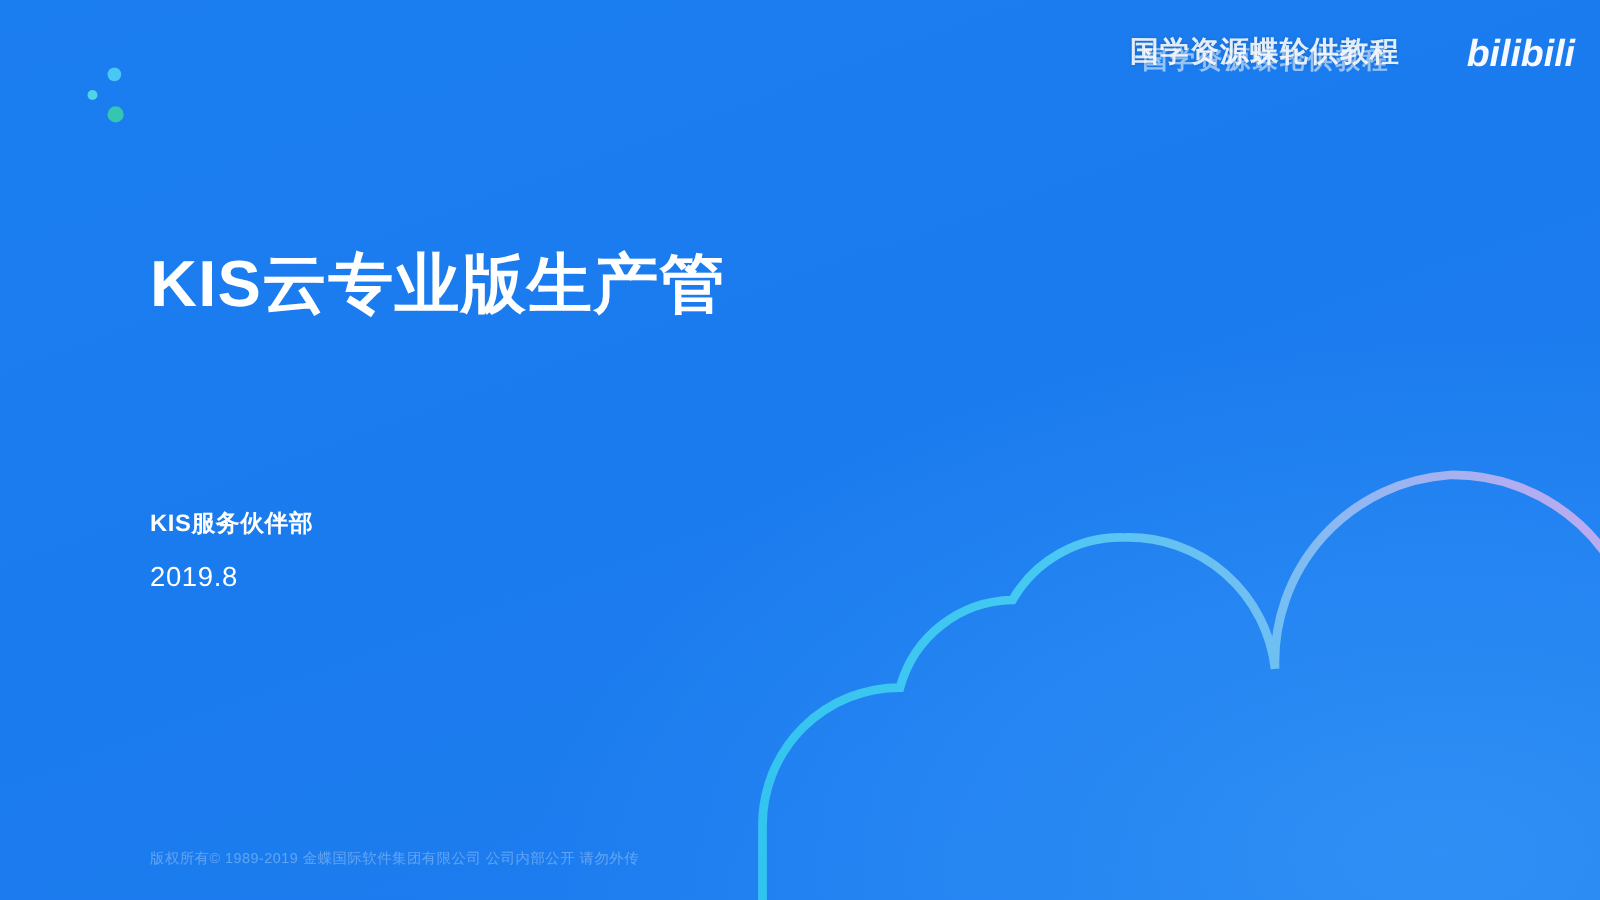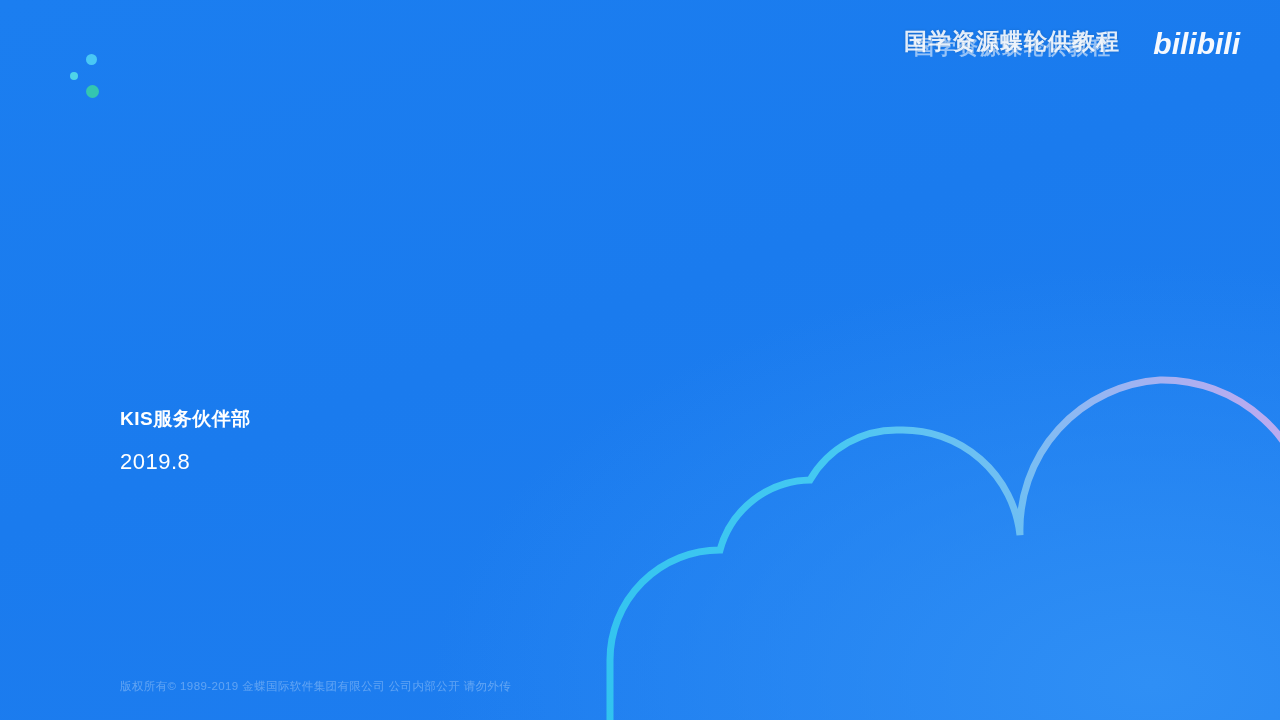--- a/index.html
+++ b/index.html
@@ -71,21 +71,21 @@
     font-size: 20px;
     font-weight: 700;
     letter-spacing: 2px;
     white-space: nowrap;
   }
 
   
   .bili-logo {
     position: absolute;
     top: 24px;
-    right: 40px;
+    right: 20px;
     width: 128px;
     height: 40px;
   }
   .bili-text {
     position: absolute;
     left: 0;
     top: 0;
     width: 128px;
     height: 40px;
     color: #ffffff;
@@ -176,20 +176,21 @@
   </div>
 
   <div class="watermark-2">国学资源蝶轮供教程</div>
   <div class="watermark">国学资源蝶轮供教程</div>
 
   <div class="bili-logo">
     <div class="bili-text">bilibili</div>
   </div>
 
   <div class="title">
+    <div>KIS云专业版生产管</div>
   </div>
 
   <div class="subtitle">KIS服务伙伴部</div>
   <div class="date">2019.8</div>
 
   <div class="footer">版权所有© 1989-2019 金蝶国际软件集团有限公司  公司内部公开 请勿外传</div>
 
 </div>
 
 </body></html>

